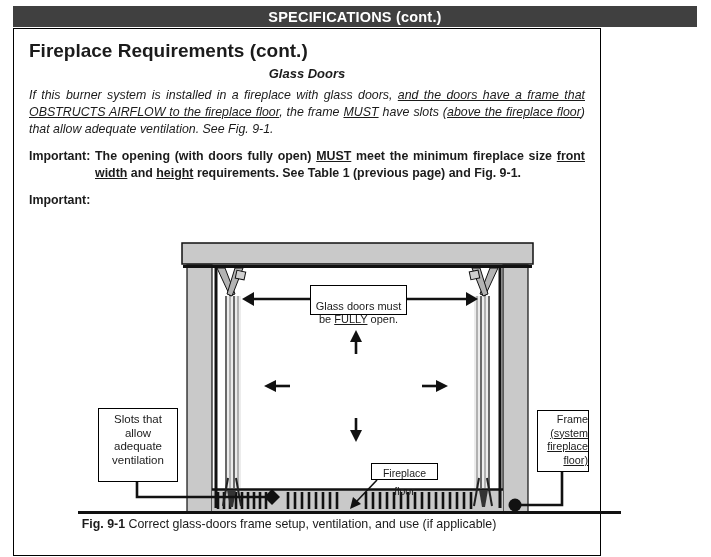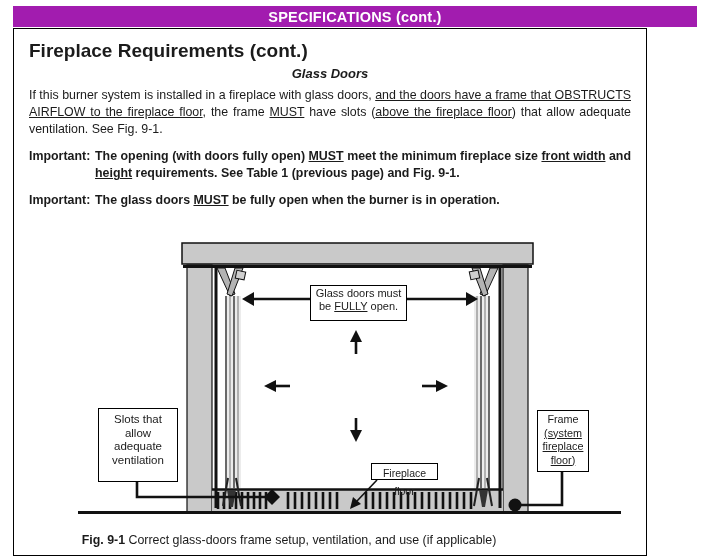--- a/index.html
+++ b/index.html
@@ -1,60 +1,59 @@
 <!DOCTYPE html>
 <html><head>
 <meta charset="utf-8">
 <style>
   html,body{margin:0;padding:0;background:#ffffff;}
   body{width:711px;height:557px;font-family:"Liberation Sans","DejaVu Sans",sans-serif;color:#1b1b1b;}
   .page{position:relative;width:711px;height:557px;background:#fff;overflow:hidden;}
-  .banner{position:absolute;left:13px;top:6px;width:684px;height:21px;background:#a21caf;color:#fff;
+  .banner{position:absolute;left:13px;top:6px;width:684px;height:21px;background:#404040;color:#fff;
           display:flex;align-items:center;justify-content:center;font-weight:bold;font-size:14.5px;letter-spacing:.2px;}
-  .content-box{position:absolute;left:13px;top:28px;width:634px;height:528px;border:1.6px solid #000;
+  .content-box{position:absolute;left:13px;top:28px;width:588px;height:528px;border:1.6px solid #000;
                box-sizing:border-box;padding:0 15px;}
   h1.heading{font-size:19px;line-height:22px;margin:11px 0 4px 0;font-weight:bold;}
   .subheading{font-size:13px;font-weight:bold;font-style:italic;margin:2px 0 6px 0;line-height:15px;text-align:center;}
-  .para{font-size:12.4px;line-height:17px;text-align:justify;margin:0 0 10px 0;}
+  .para{font-size:12.4px;line-height:17px;text-align:justify;margin:0 0 10px 0;font-style:italic;}
   .important{display:flex;font-size:12.4px;line-height:17px;margin:0 0 10px 0;}
   .imp-label{font-weight:bold;flex:none;width:66px;}
   .imp-body{flex:1;text-align:justify;font-weight:bold;}
   .u{text-decoration:underline;}
   .b{font-weight:bold;}
   svg.diagram{position:absolute;left:0;top:0;pointer-events:none;}
   .lbl{position:absolute;background:#fff;border:1.4px solid #000;box-sizing:border-box;
        text-align:center;font-size:11px;line-height:13px;}
   .lbl-frontview{left:304px;top:244px;width:122px;height:20px;font-weight:bold;font-size:11.5px;line-height:17px;}
-  .lbl-glassdoors{left:310px;top:285px;width:97px;height:36px;padding-top:1px;}
+  .lbl-glassdoors{left:310px;top:285px;width:97px;height:30px;padding-top:14px;}
   .lbl-opening{left:288px;top:352px;width:136px;height:68px;padding-top:2px;}
   .lbl-slots{left:98px;top:408px;width:80px;height:74px;font-size:11.5px;line-height:13.5px;padding-top:4px;}
-  .lbl-frame{left:537px;top:410px;width:52px;height:62px;font-size:10.8px;line-height:13.5px;padding-top:2px;}
+  .lbl-frame{left:537px;top:410px;width:52px;height:62px;font-size:10.8px;line-height:13.5px;padding-top:2px;text-align:right;}
   .lbl-floor{left:371px;top:463px;width:67px;height:17px;font-size:10.5px;line-height:18px;border-width:1.2px;}
-  .caption{position:absolute;left:0;top:517px;width:578px;text-align:center;font-size:12.4px;margin-top:16px;}
+  .caption{position:absolute;left:0;top:517px;width:578px;text-align:center;font-size:12.4px;}
 </style>
 </head>
 <body>
 
 <div class="page">
 
   <div class="banner">
     <span>SPECIFICATIONS (cont.)</span>
   </div>
 
   <div class="content-box">
     <h1 class="heading">Fireplace Requirements (cont.)</h1>
     <div class="subheading">Glass Doors</div>
     <p class="para"><span>If this burner system is installed in a fireplace with glass doors, </span><span class="u">and the doors have a frame that OBSTRUCTS AIRFLOW to the fireplace floor</span><span>, the frame </span><span class="u">MUST</span><span> have slots (</span><span class="u">above the fireplace floor</span><span>) that allow adequate ventilation. See Fig. 9-1.</span></p>
     <div class="important">
       <span class="imp-label">Important:</span>
       <span class="imp-body"><span>The opening (with doors fully open) </span><span class="u">MUST</span><span> meet the minimum fireplace size </span><span class="u">front width</span><span> and </span><span class="u">height</span><span> requirements. See Table 1 (previous page) and Fig. 9-1.</span></span>
     </div>
     <div class="important">
       <span class="imp-label">Important:</span>
-      <span class="imp-body"><span>The glass doors </span><span class="u">MUST</span><span> be fully open when the burner is in operation.</span></span>
     </div>
   </div>
 
   <svg class="diagram" width="711" height="557" viewBox="0 0 711 557">
 
     <rect x="182" y="243" width="351" height="21" fill="#c9c9c9" stroke="#111" stroke-width="1.5"></rect>
     <rect x="187" y="265" width="25" height="247" fill="#c9c9c9" stroke="#111" stroke-width="1.2"></rect>
     <rect x="503" y="265" width="25" height="247" fill="#c9c9c9" stroke="#111" stroke-width="1.2"></rect>
     <line x1="183" y1="266.5" x2="532" y2="266.5" stroke="#111" stroke-width="3"></line>
 

